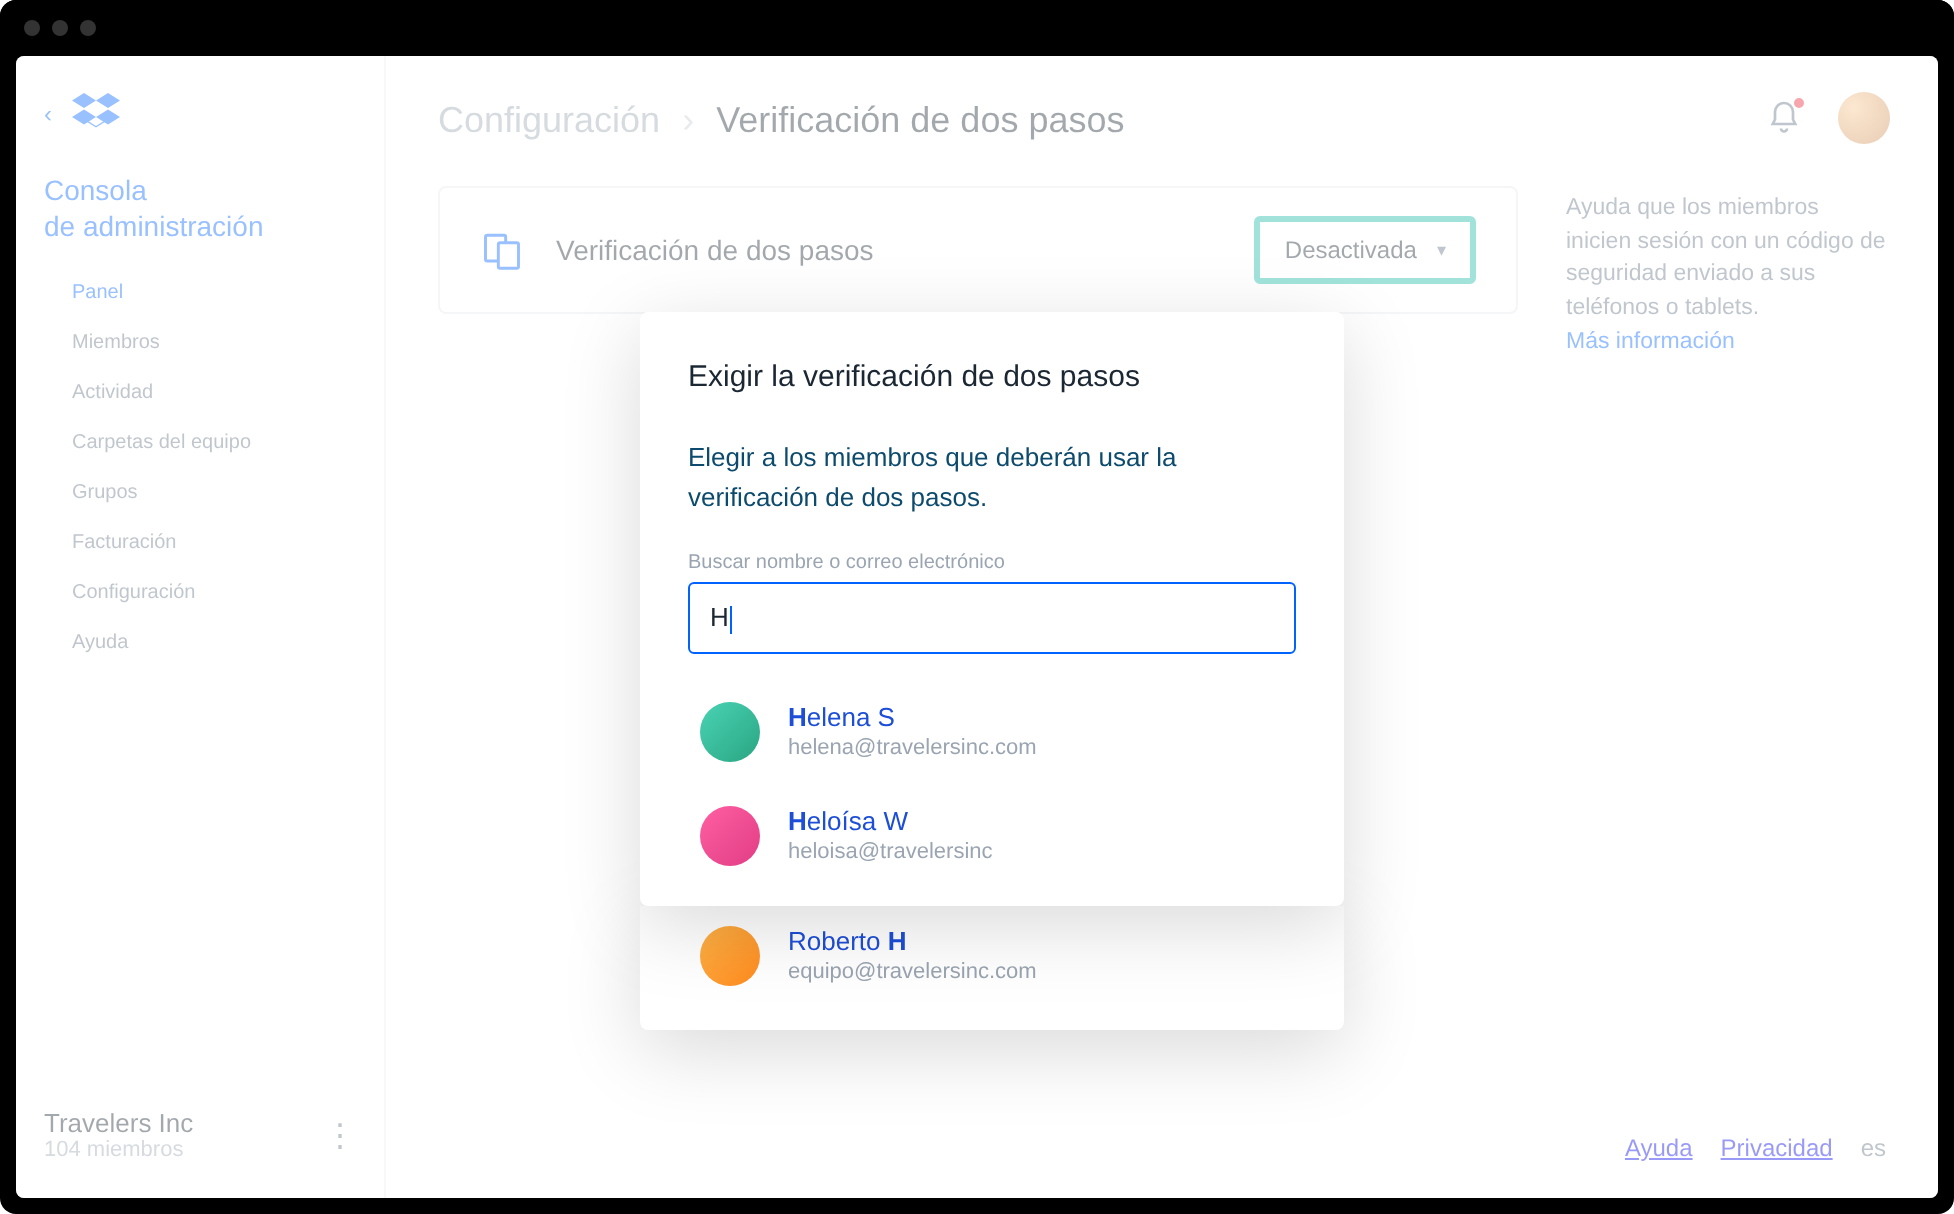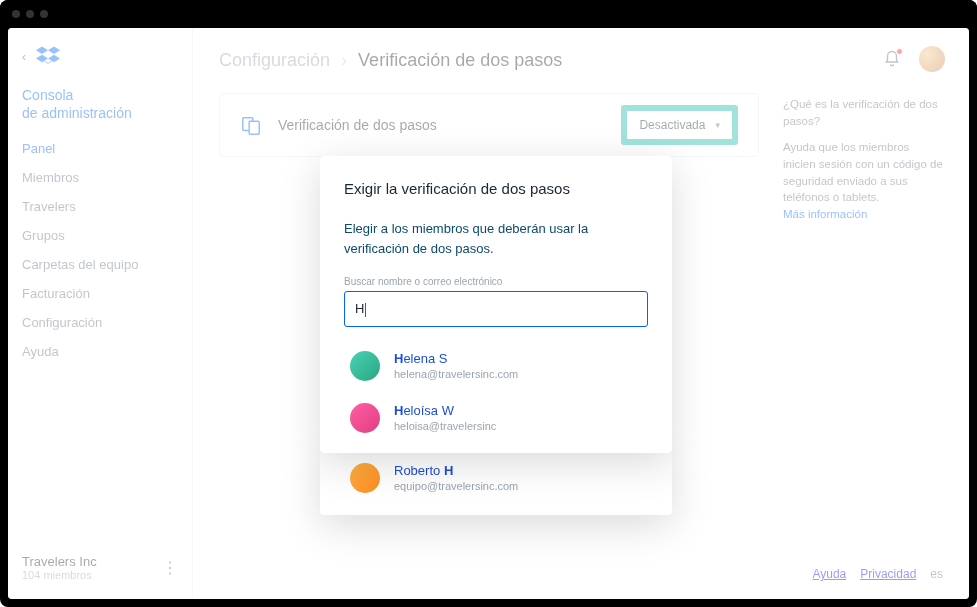--- a/index.html
+++ b/index.html
@@ -47,21 +47,21 @@
       padding: 18px 0 0 0;
       display: flex;
       flex-direction: column;
       position: relative;
     }
     .logo-row { display:flex; align-items:center; padding: 0 14px 18px 14px; gap:10px;}
     .back-caret { color:#0062ff; font-size:12px; }
     .db-logo { width:24px; height:22px; }
     .console-heading { color:#0062ff; font-size:14px; line-height:1.3; font-weight:500; padding: 0 14px 12px; }
     .nav { list-style:none; }
-    .nav li { padding: 7px 14px; font-size: 13px; color:#637282; cursor:pointer;}
+    .nav li { padding: 7px 14px; font-size: 10px; color:#637282; cursor:pointer;margin-left:14px;}
     .nav li.active { color:#0062ff; font-weight:500;}
     .sidebar-footer { margin-top:auto; display:flex; align-items:center; justify-content:space-between; padding:14px 14px 18px;}
     .sidebar-footer .org-name { font-size:13px; color:#1b2733; font-weight:500;}
     .sidebar-footer .org-sub { font-size:11px; color:#9aa5b1;}
     .kebab { color:#637282; font-size:16px; }
     
     
     .main { flex:1; position:relative; padding: 22px 26px 0; }
     .breadcrumb { font-size:18px; color:#9aa5b1; margin-bottom:22px;}
     .breadcrumb .sep { margin:0 6px; color:#c6cbd1;}
@@ -72,21 +72,21 @@
     .bell svg { width:18px; height:18px; }
     .bell .badge { position:absolute; top:-2px; right:-2px; width:7px; height:7px; border-radius:50%; background:#e23; border:1px solid #fff;}
     .avatar-top { width:26px; height:26px; border-radius:50%; background: radial-gradient(circle at 30% 30%, #f7c38a, #c78345); }
     
     .card {
       border:1px solid #e6e8eb; border-radius:4px; padding:16px 20px; width:540px;
       display:flex; align-items:center; gap:16px; height:64px;
     }
     .card-icon { width:22px; height:22px; }
     .card-title { font-size:14px; color:#1b2733;}
-    .pill { margin-left:auto; border:6px solid #14b8a6; border-radius:3px; padding:7px 12px; font-size:12px; color:#1b2733; display:flex; align-items:center; gap:10px;}
+    .pill { margin-left:auto; border:3px solid #14b8a6; border-radius:3px; padding:7px 12px; font-size:12px; color:#1b2733; display:flex; align-items:center; gap:10px;}
     .pill .chev { font-size:9px; color:#637282;}
     
     .right-info { position:absolute; top:68px; right:26px; width:160px; font-size:11.5px; color:#637282; line-height:1.45;}
     .right-info .q { margin-bottom:10px; }
     .right-info a { color:#0062ff; text-decoration:none;}
     
     .footer-links { position:absolute; bottom:18px; right:26px; font-size:12px; color:#0062ff; display:flex; gap:14px;}
     .footer-links .lang { color:#637282;}
     
     
@@ -138,23 +138,23 @@
           <path fill="#0062ff" d="M8 0 L16 5 L8 10 L0 5 Z M24 0 L32 5 L24 10 L16 5 Z M8 11 L16 16 L8 21 L0 16 Z M24 11 L32 16 L24 21 L16 16 Z M16 22 L24 17 L24 18 L16 23 L8 18 L8 17 Z"></path>
         </svg>
       </div>
       <div class="console-heading">
         <span>Consola</span><br>
         <span>de administración</span>
       </div>
       <ul class="nav">
         <li class="active">Panel</li>
         <li>Miembros</li>
-        <li>Travelers</li>
+        <li>Actividad</li>
+        <li>Carpetas del equipo</li>
         <li>Grupos</li>
-        <li>Carpetas del equipo</li>
         <li>Facturación</li>
         <li>Configuración</li>
         <li>Ayuda</li>
       </ul>
       <div class="sidebar-footer">
         <div>
           <div class="org-name">Travelers Inc</div>
           <div class="org-sub">104 miembros</div>
         </div>
         <div class="kebab">⋮</div>
@@ -185,21 +185,20 @@
           <rect x="10" y="8" width="11" height="14" rx="1" fill="#fff" stroke="#0062ff" stroke-width="1.6"></rect>
         </svg>
         <span class="card-title">Verificación de dos pasos</span>
         <div class="pill">
           <span>Desactivada</span>
           <span class="chev">▾</span>
         </div>
       </div>
 
       <div class="right-info">
-        <div class="q">¿Qué es la verificación de dos pasos?</div>
         <div>Ayuda que los miembros inicien sesión con un código de seguridad enviado a sus teléfonos o tablets.</div>
         <a href="#">Más información</a>
       </div>
 
       <div class="footer-links">
         <a href="#">Ayuda</a>
         <a href="#">Privacidad</a>
         <span class="lang">es</span>
       </div>
     </div>

